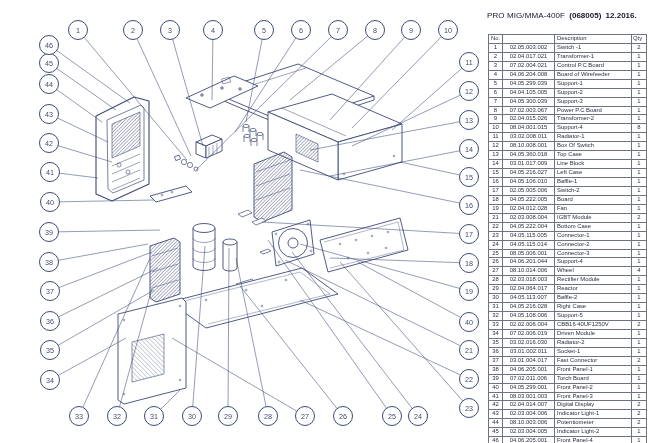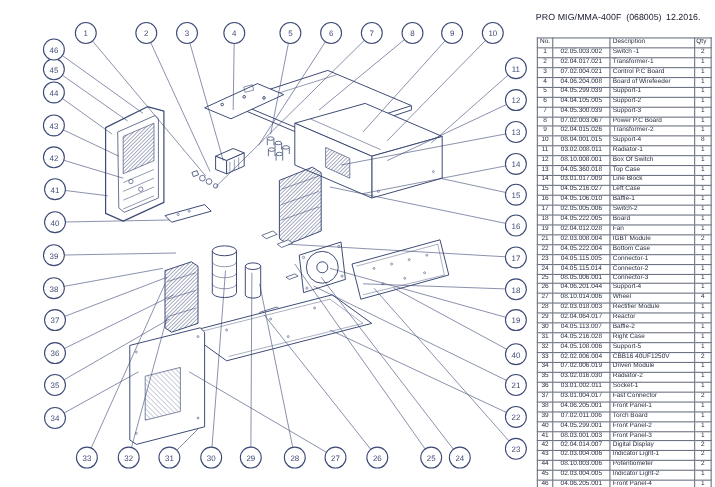--- a/index.html
+++ b/index.html
@@ -2,22 +2,22 @@
 <html><head>
 <meta charset="utf-8">
 <style>
   html,body{margin:0;padding:0;background:#fff;}
   body{width:650px;height:443px;position:relative;overflow:hidden;
        font-family:"Liberation Sans",sans-serif;color:#222;}
   .diagram-svg{position:absolute;left:0;top:0;}
   .page-title{position:absolute;left:487px;top:11px;width:160px;white-space:nowrap;
               font-size:8px;color:#15182b;}
   .page-title .t-bold{font-weight:normal;letter-spacing:0.1px;}
-  .page-title .t-code{font-weight:normal;margin-left:2px;}
-  .page-title .t-date{font-weight:normal;margin-left:2px;}
+  .page-title .t-code{font-weight:bold;margin-left:2px;}
+  .page-title .t-date{font-weight:bold;margin-left:2px;}
   table.parts-table{position:absolute;left:488px;top:34px;width:158px;
                     border-collapse:collapse;table-layout:fixed;}
   .parts-table th,.parts-table td{
       border:0.6px solid #6d7382;font-size:5.9px;font-weight:normal;
       padding:0 1px;height:7.95px;line-height:1;overflow:hidden;
       white-space:nowrap;vertical-align:middle;color:#2a2f42;}
   .parts-table th{text-align:left;}
   .parts-table .c-no{text-align:center;}
   .parts-table .c-part{text-align:center;}
   .parts-table .c-desc{text-align:left;padding-left:2px;}

